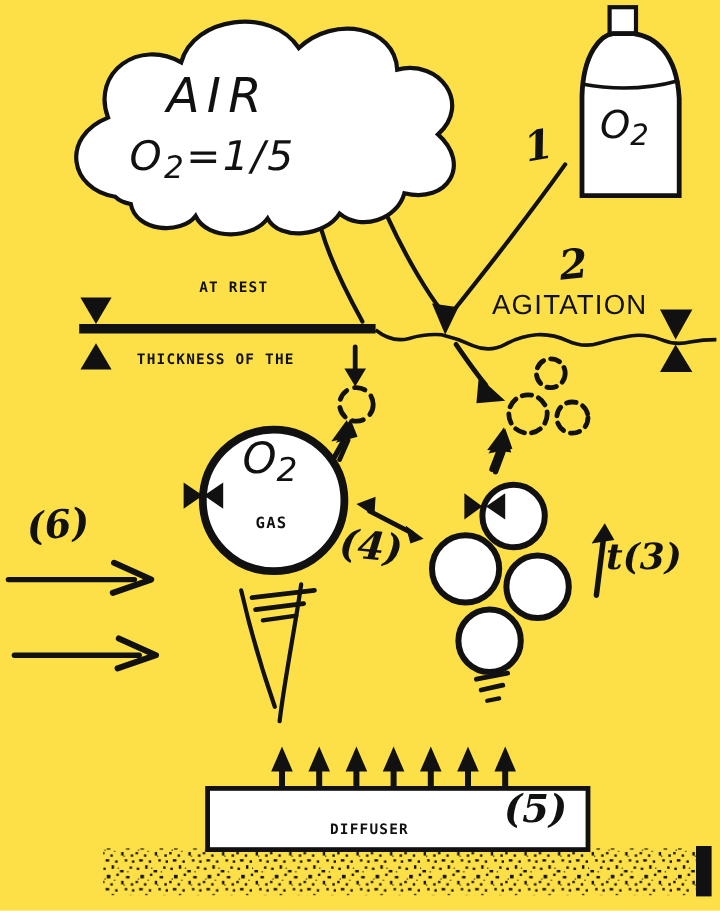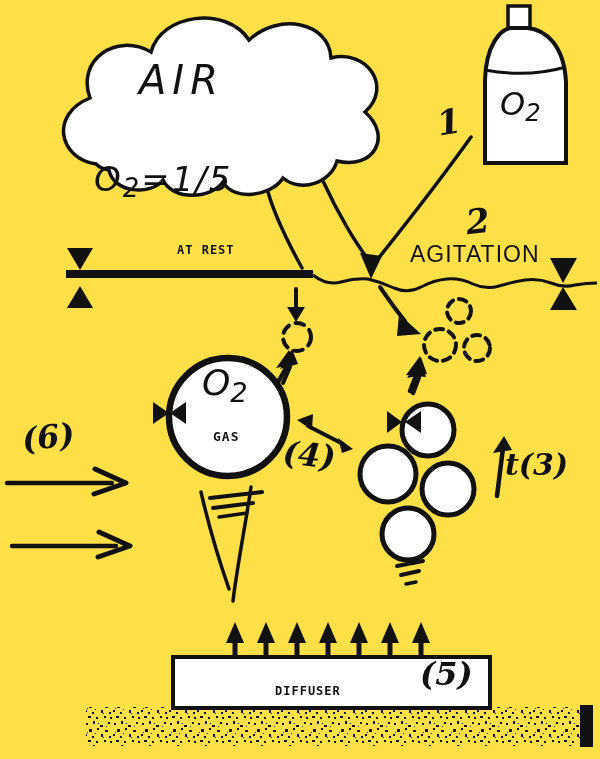--- a/index.html
+++ b/index.html
@@ -7,26 +7,26 @@
     position:relative;width:600px;height:759px;background:#fde047;overflow:hidden;
     font-family:"DejaVu Sans",sans-serif;color:#111;
   }
   .canvas svg{position:absolute;left:0;top:0;}
   .lbl{position:absolute;white-space:nowrap;color:#111;}
   .hand{font-family:"DejaVu Serif",serif;font-style:italic;font-weight:bold;}
   .type{font-family:"DejaVu Sans Mono",monospace;font-weight:bold;font-size:12px;letter-spacing:1px;}
   .ital{font-family:"DejaVu Sans",sans-serif;font-style:italic;}
   .sub{font-size:0.76em;position:relative;top:0.24em;}
   .air{left:139px;top:57px;font-size:40px;letter-spacing:6px;}
-  .f-o2{left:94px;top:111px;font-size:34px;letter-spacing:2px;margin-top:48px;}
+  .f-o2{left:108px;top:111px;font-size:34px;letter-spacing:2px;}
   .f-n2{left:237px;top:119px;font-size:34px;letter-spacing:2px;}
   .bottle-lbl{left:500px;top:85px;font-size:32px;}
   .num1{left:437px;top:102px;font-size:34px;transform:rotate(-10deg);}
   .num2{left:466px;top:201px;font-size:34px;transform:rotate(-6deg);}
-  .atrest{left:166px;top:243px;margin-left:11px;}
+  .atrest{left:166px;top:232px;}
   .agit{left:410px;top:241px;font-family:"Liberation Sans",sans-serif;font-weight:500;font-size:23px;letter-spacing:1px;}
   .thick{left:114px;top:291px;line-height:17px;}
   .gas-o2{left:202px;top:362px;font-size:36px;}
   .gas-txt{left:213px;top:429px;font-size:13px;}
   .n4{left:283px;top:436px;font-size:32px;transform:rotate(6deg);}
   .t3{left:505px;top:447px;font-size:30px;text-align:right;}
   .n6{left:22px;top:418px;font-size:32px;transform:rotate(-6deg);}
   .n5{left:420px;top:655px;font-size:32px;}
   .diff{left:275px;top:684px;letter-spacing:1px;}
 </style>
@@ -190,20 +190,21 @@
 
 <div class="lbl ital bottle-lbl"><span>O</span><span class="sub">2</span></div>
 
 <div class="lbl hand num1">1</div>
 <div class="lbl hand num2">2</div>
 
 <div class="lbl type atrest">AT REST</div>
 <div class="lbl agit">AGITATION</div>
 
 <div class="lbl type thick">
+  <div>THICKNESS OF THE</div>
 </div>
 
 <div class="lbl ital gas-o2"><span>O</span><span class="sub">2</span></div>
 <div class="lbl type gas-txt">GAS</div>
 
 <div class="lbl hand n4">(4)</div>
 <div class="lbl hand t3">t(3)</div>
 <div class="lbl hand n6">(6)</div>
 <div class="lbl hand n5">(5)</div>
 

